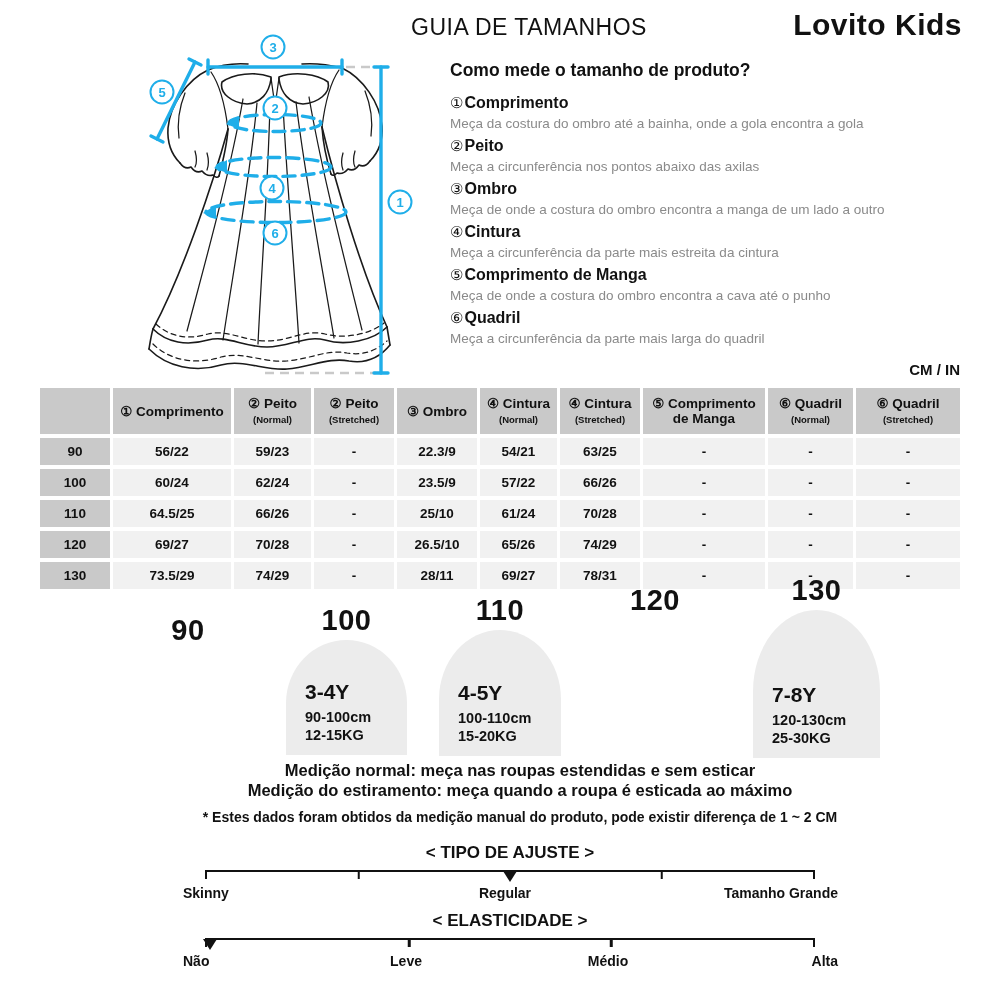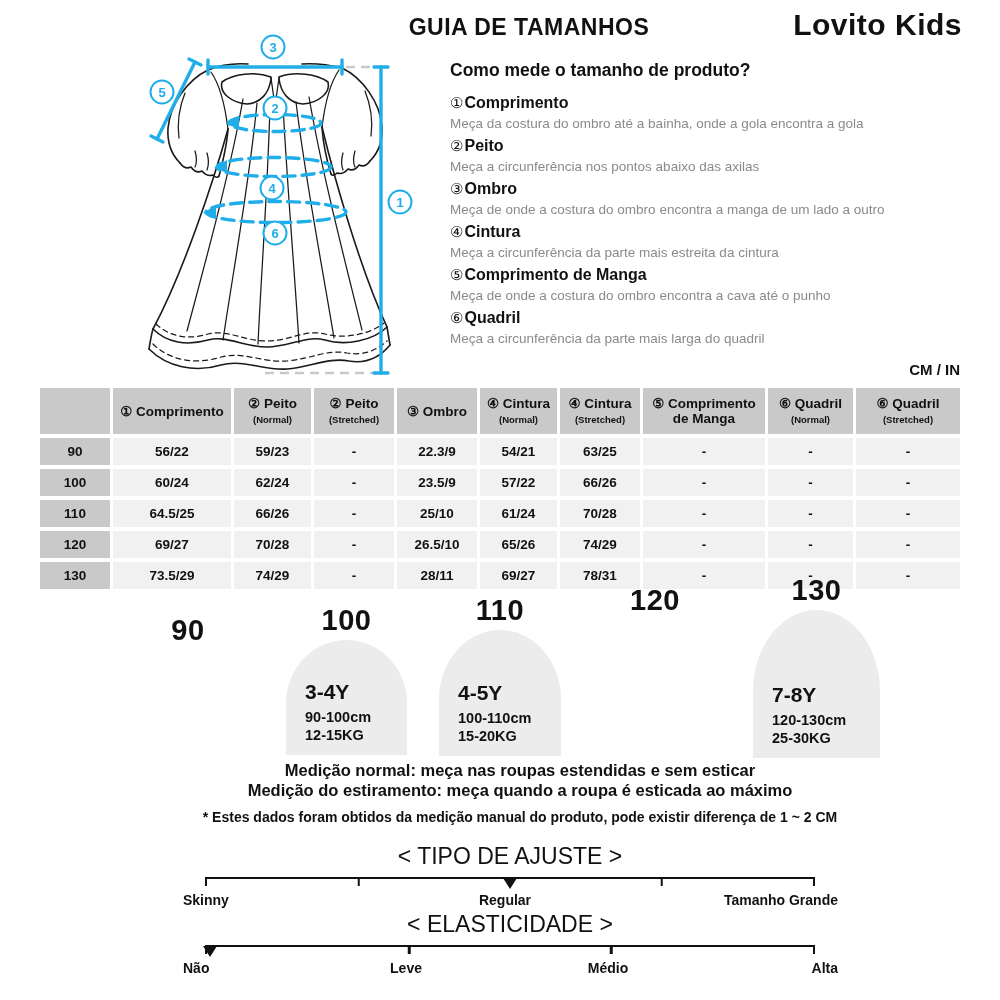--- a/index.html
+++ b/index.html
@@ -9,21 +9,21 @@
     --table-cell-bg:#f1f1f1;
     --arch-bg:#ececec;
     --desc-gray:#8a8a8a;
   }
   *{margin:0;padding:0;box-sizing:border-box;}
   body{font-family:"Liberation Sans",sans-serif;background:#fff;color:#111;}
   #page{position:relative;width:1000px;height:1000px;background:#fff;overflow:hidden;}
 
   
   .page-title{position:absolute;top:14px;left:529px;transform:translateX(-50%);
-    font-size:23px;font-weight:700;letter-spacing:.5px;white-space:nowrap;}
+    font-size:23px;font-weight:400;letter-spacing:.5px;white-space:nowrap;}
   .brand{position:absolute;top:8px;right:38px;font-size:30px;font-weight:700;letter-spacing:.5px;}
 
   
   .diagram{position:absolute;left:115px;top:33px;width:330px;height:355px;}
   .ink{stroke:var(--ink);fill:none;stroke-linecap:round;stroke-linejoin:round;}
   .thin{stroke-width:1.25;}
   .acc{stroke:var(--accent);fill:none;stroke-linecap:round;}
   .acc-dash{stroke-dasharray:12 7;}
   .gray-dash{stroke:#c9c9c9;stroke-width:2.6;stroke-dasharray:9 6;fill:none;}
   .marker circle{fill:#fff;stroke:var(--accent);stroke-width:2;}
@@ -67,21 +67,21 @@
   .card-4{left:753px;top:574px;width:127px;} .card-4 .card-arch{height:148px;}
 
   
   .notes{position:absolute;left:20px;top:760px;width:1000px;text-align:center;}
   .note-line{font-size:16.5px;font-weight:700;line-height:20px;}
   .note-disclaimer{font-size:14px;font-weight:600;margin-top:9px;}
 
   
   .scale-block{position:absolute;left:180px;width:660px;}
   .scale-fit{top:843px;} .scale-elastic{top:911px;}
-  .scale-title{text-align:center;font-size:23px;font-weight:400;margin-bottom:7px;}
+  .scale-title{text-align:center;font-size:17px;font-weight:700;margin-bottom:7px;}
   .scale-line{position:relative;margin:0 25px;height:9px;
     border-top:2.5px solid #111;border-left:2.5px solid #111;border-right:2.5px solid #111;}
   .tick{position:absolute;top:0;width:2.5px;height:7px;background:#111;transform:translateX(-50%);}
   .pointer{position:absolute;top:-1px;width:0;height:0;transform:translateX(-50%);
     border-left:7px solid transparent;border-right:7px solid transparent;border-top:11px solid #111;}
   .scale-labels{position:relative;height:18px;margin-top:6px;font-size:14px;font-weight:700;}
   .sl{position:absolute;white-space:nowrap;}
   .sl-left{left:3px;} .sl-right{right:2px;}
   .sl-mid{transform:translateX(-50%);text-align:right;}
 </style>

